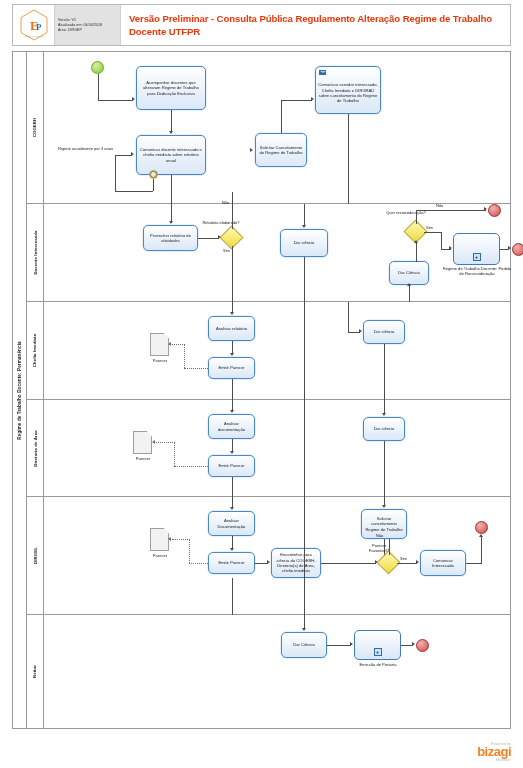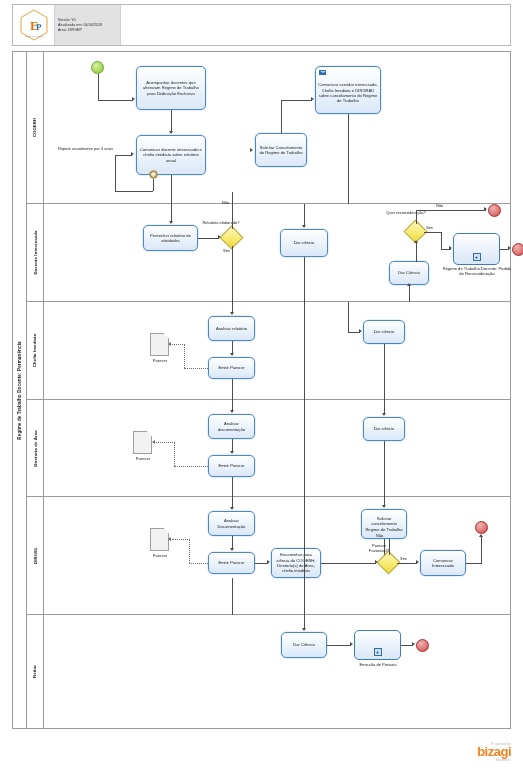--- a/index.html
+++ b/index.html
@@ -312,20 +312,23 @@
           <text x="19" y="22" font-family="Liberation Serif, serif" font-size="9" font-weight="bold" fill="#2f6ca8">P</text>
           <text x="17" y="29" text-anchor="middle" font-family="Liberation Sans, sans-serif" font-size="2" fill="#9a9a9a">Gestão de Processos</text>
         </svg>
       </div>
     </div>
     <div id="meta-cell">
       <div>Versão: V1</div>
       <div>Atualizado em: 04/04/2018</div>
       <div>Área: DIRGEP</div>
     </div>
+    <div id="title-cell">
+      <div id="doc-title">Versão Preliminar  -  Consulta Pública Regulamento Alteração Regime de Trabalho Docente UTFPR</div>
+    </div>
   </div>
 
   <div id="pool">
 
     <div id="pool-label">
       <span>Regime de Trabalho Docente: Permanência</span>
     </div>
 
     <div id="lanes">
 

